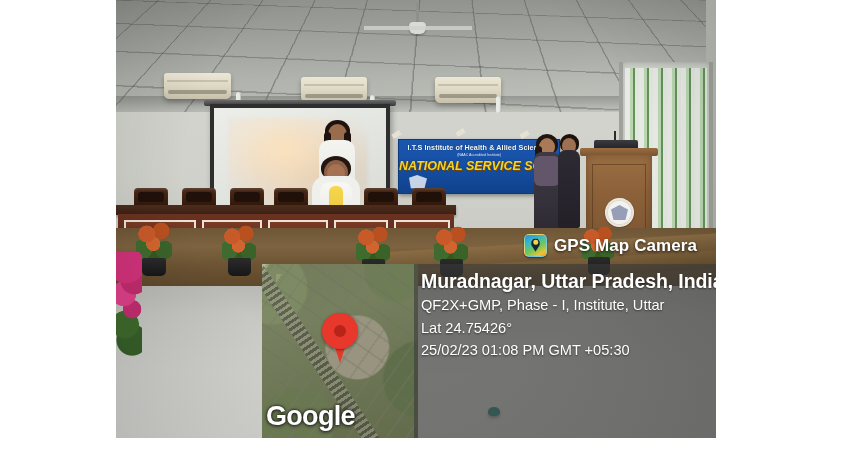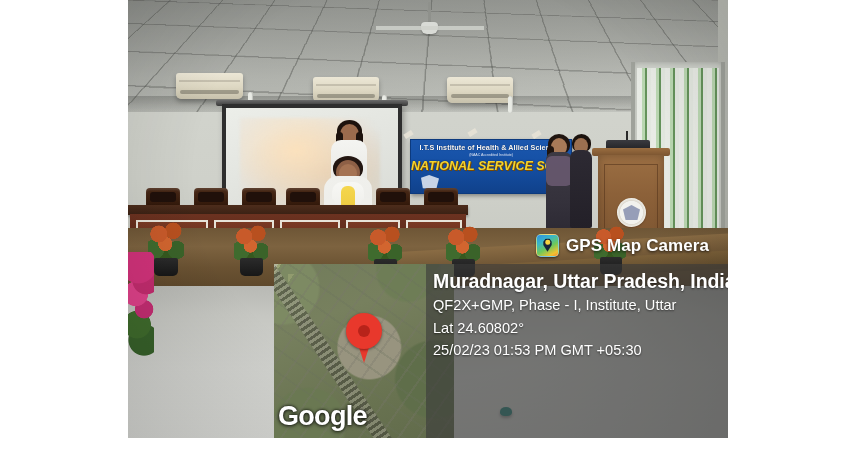--- a/index.html
+++ b/index.html
@@ -15,21 +15,21 @@
   #page {
     position: relative;
     width: 861px;
     height: 450px;
     background: #ffffff;
   }
 
   
   #photo {
     position: absolute;
-    left: 128px;
+    left: 116px;
     top: 0px;
     width: 600px;
     height: 438px;
     overflow: hidden;
     background: #8d8f8a;
   }
 
   
   .wall {
     position: absolute;
@@ -456,25 +456,24 @@
   .addr-line {
     font-size: 14.6px; font-weight: 400; line-height: 22.5px;
     text-shadow: 0 1px 2px rgba(0,0,0,.55);
     white-space: nowrap;
   }
 
   
   #map-thumb {
     position: absolute;
     left: 146px; top: 264px;
-    width: 138px; height: 174px;
+    width: 156px; height: 174px;
     overflow: hidden;
     z-index: 5;
     background: #3c4a33;
-    padding-left: 42px;
   }
   .map-sat {
     position: absolute; left: -30px; top: -26px; width: 216px; height: 228px;
     background:
       linear-gradient(125deg, rgba(255,255,255,0) 0 8px, rgba(180,176,165,.55) 8px 11px, rgba(255,255,255,0) 11px 34px),
       linear-gradient(125deg, rgba(255,255,255,0) 0 40px, rgba(200,196,184,.40) 40px 43px, rgba(255,255,255,0) 43px 78px),
       linear-gradient(35deg, rgba(255,255,255,0) 0 18px, rgba(168,164,152,.40) 18px 21px, rgba(255,255,255,0) 21px 52px),
       repeating-linear-gradient(125deg, rgba(120,118,106,.30) 0 2px, rgba(0,0,0,0) 2px 16px),
       repeating-linear-gradient(35deg, rgba(105,112,92,.26) 0 2px, rgba(0,0,0,0) 2px 19px),
       radial-gradient(circle at 18% 22%, #7d8a63 0 14%, rgba(0,0,0,0) 15%),
@@ -674,20 +673,20 @@
         <div class="head"></div>
         <div class="dot"></div>
       </div>
       <div class="map-google">Google</div>
     </div>
 
     <div id="info-panel">
       <div id="info-inner">
         <div class="addr-title">Muradnagar, Uttar Pradesh, India</div>
         <div class="addr-line">QF2X+GMP, Phase - I, Institute, Uttar</div>
-        <div class="addr-line">Lat 24.60802°</div>
-        <div class="addr-line">25/02/23 01:53 PM GMT +05:30</div>
+        <div class="addr-line">Lat 24.75426°</div>
+        <div class="addr-line">25/02/23 01:08 PM GMT +05:30</div>
       </div>
     </div>
 
   </div>
 
 </div>
 
 </body></html>

